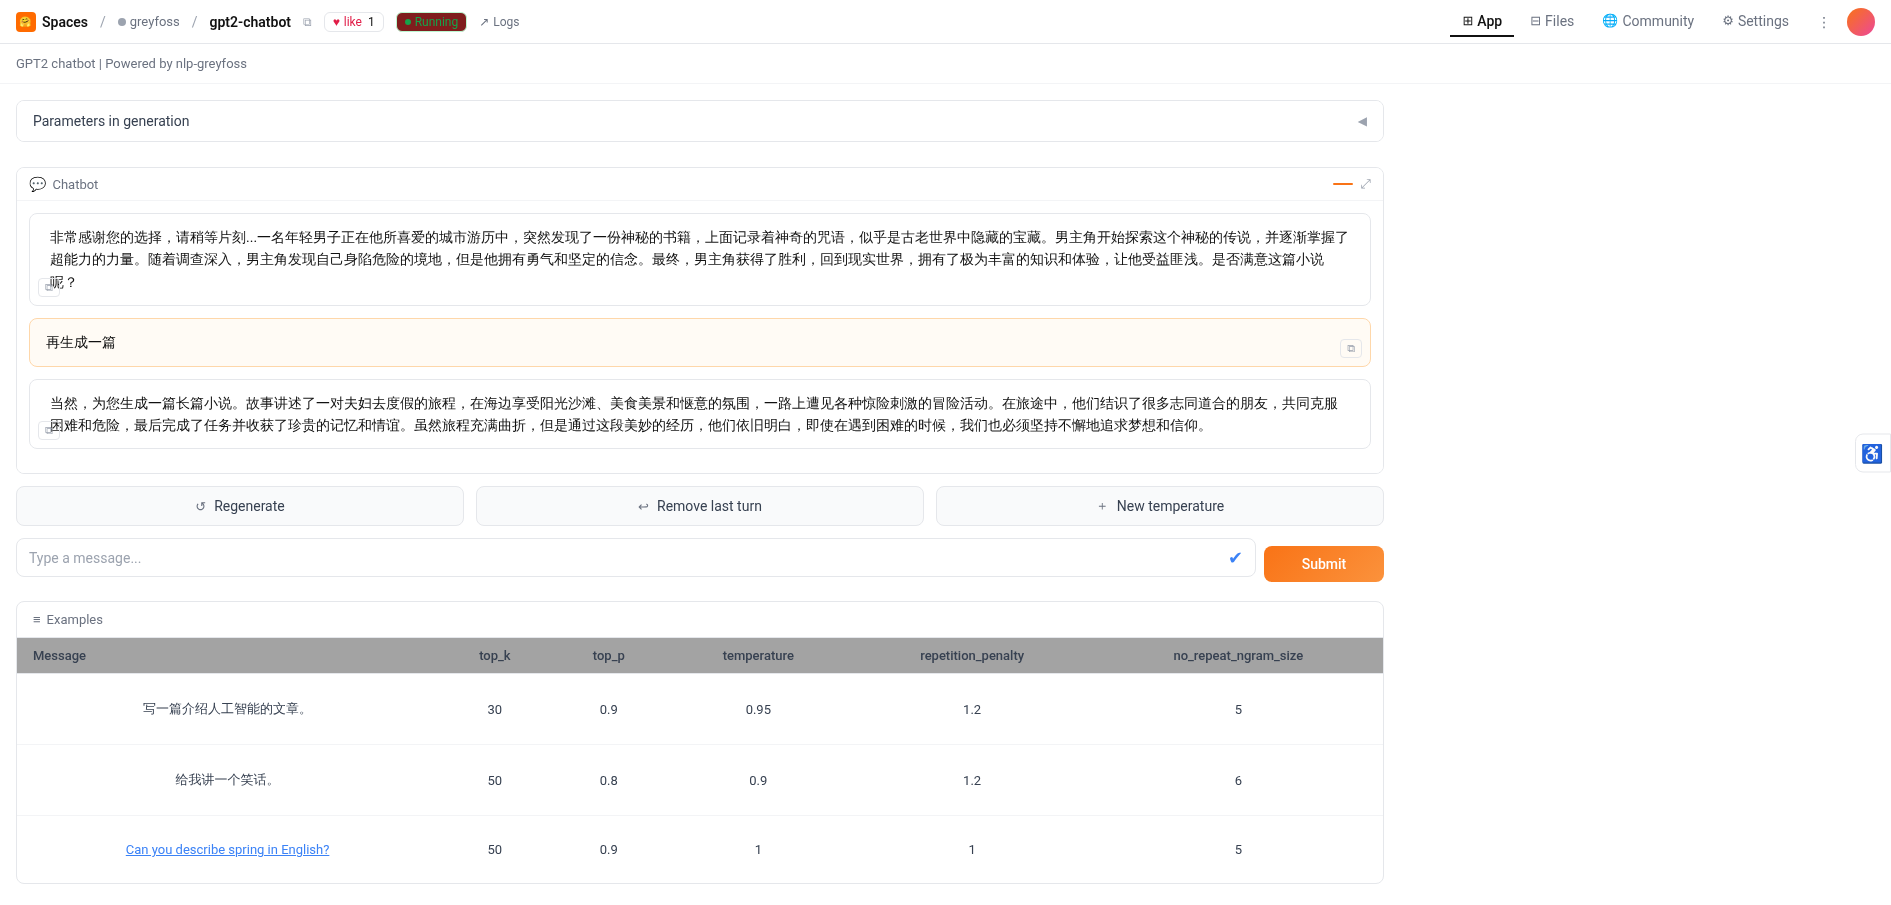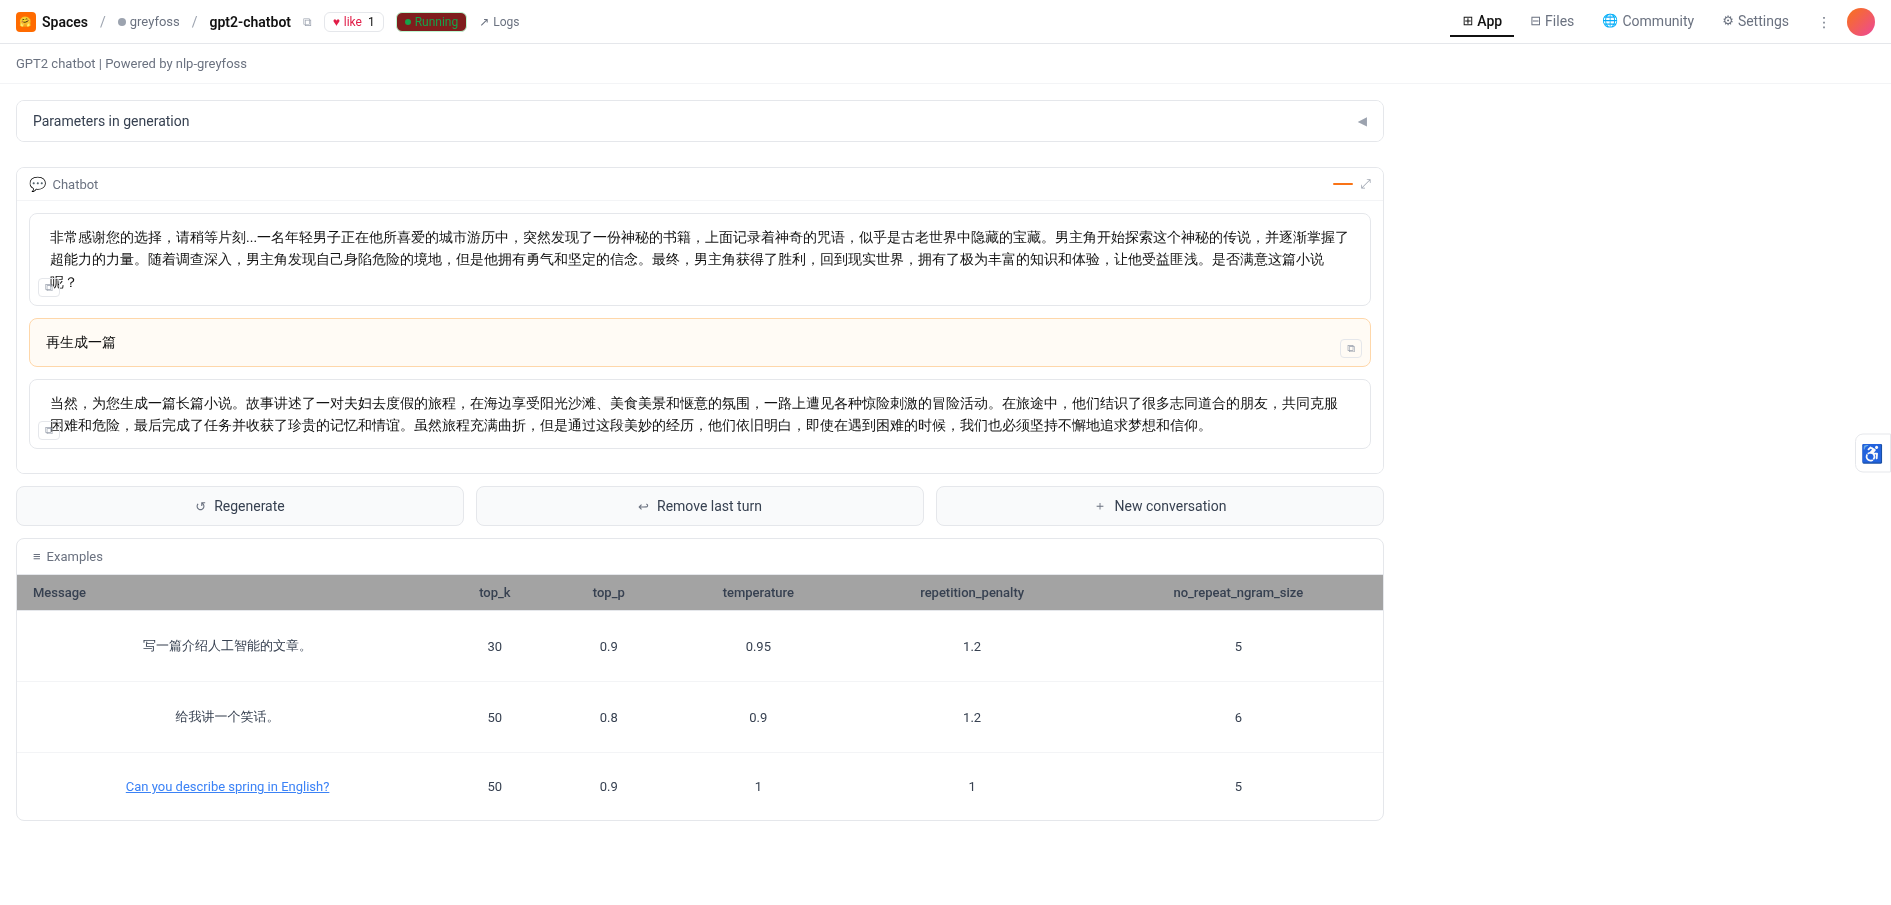--- a/index.html
+++ b/index.html
@@ -197,24 +197,31 @@
     <button class="action-btn">
       <span class="btn-icon">↺</span>
       <span>Regenerate</span>
     </button>
     <button class="action-btn">
       <span class="btn-icon">↩</span>
       <span>Remove last turn</span>
     </button>
     <button class="action-btn">
       <span class="btn-icon">＋</span>
-      <span>New conversation</span>
+      <span>New temperature</span>
     </button>
   </div>
 
+  <div style="display:flex;gap:8px;margin-bottom:12px;align-items:center;">
+    <div class="input-area" style="flex:1;">
+      <input class="message-input" type="text" placeholder="Type a message..." style="">
+      <span class="input-check">✔</span>
+    </div>
+    <button class="submit-btn">Submit</button>
+  </div>
 
   <div class="examples-section">
     <div class="examples-header">
       <span class="menu-icon">≡</span>
       <span>Examples</span>
     </div>
     <table class="examples-table">
       <thead>
         <tr>
           <th>Message</th>

